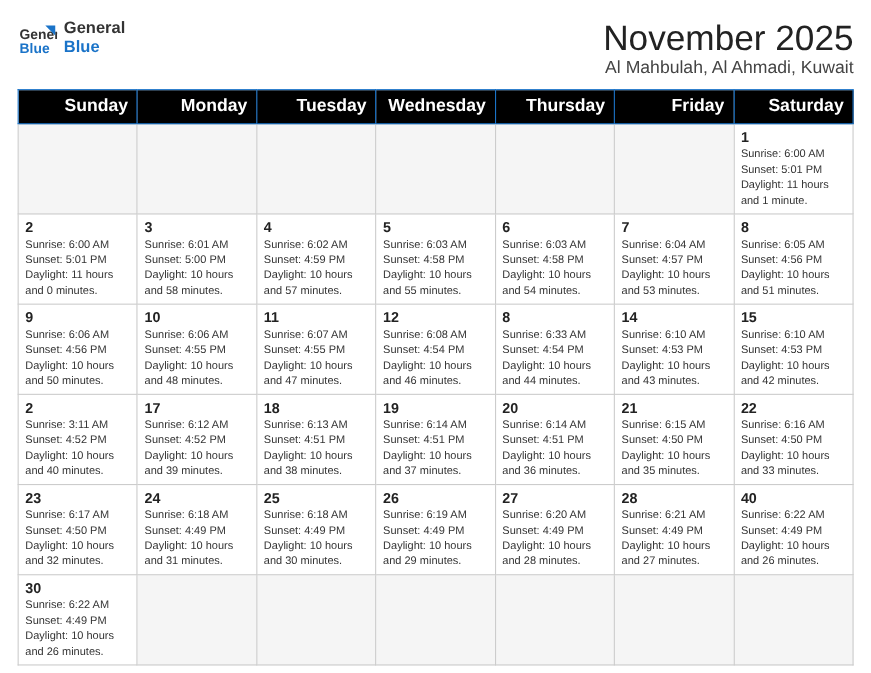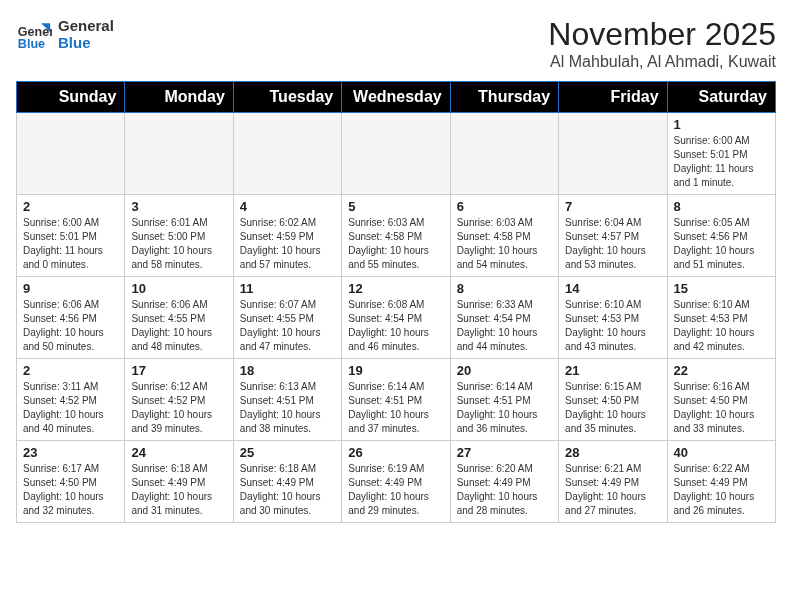--- a/index.html
+++ b/index.html
@@ -323,14 +323,29 @@
 and 27 minutes.</div>
         </td>
         <td>
           <div class="day-number">40</div>
           <div class="day-info">Sunrise: 6:22 AM
 Sunset: 4:49 PM
 Daylight: 10 hours
 and 26 minutes.</div>
         </td>
       </tr>
+      <tr class="last-row">
+        <td>
+          <div class="day-number">30</div>
+          <div class="day-info">Sunrise: 6:22 AM
+Sunset: 4:49 PM
+Daylight: 10 hours
+and 26 minutes.</div>
+        </td>
+        <td class="empty"></td>
+        <td class="empty"></td>
+        <td class="empty"></td>
+        <td class="empty"></td>
+        <td class="empty"></td>
+        <td class="empty"></td>
+      </tr>
     </tbody>
 </table>
 
 </body></html>

